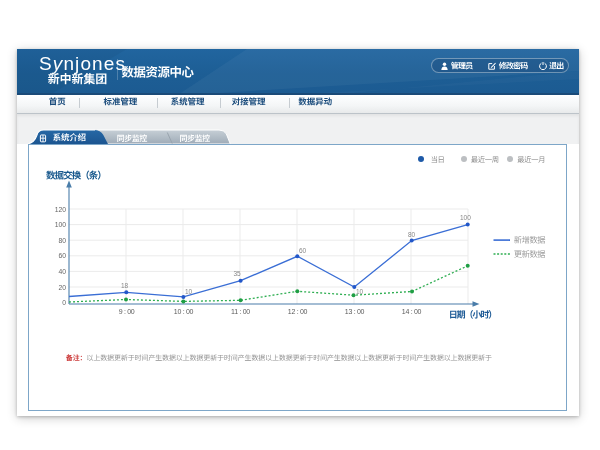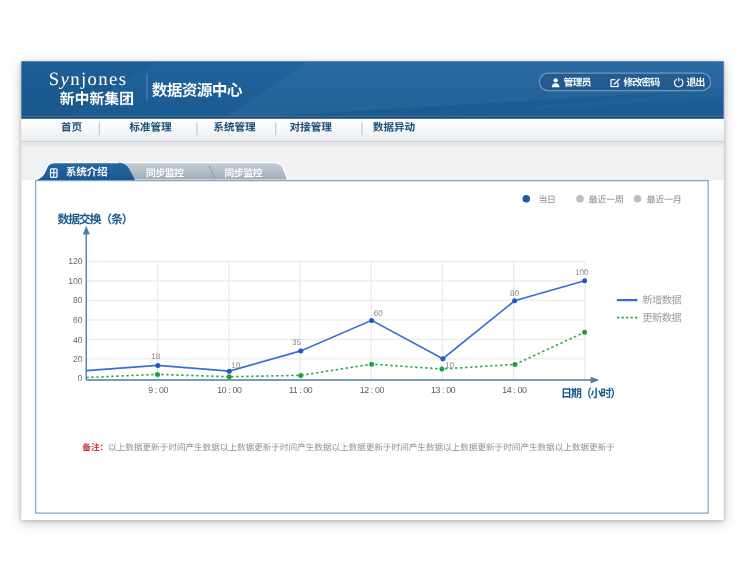--- a/index.html
+++ b/index.html
@@ -2,21 +2,21 @@
 <html><head>
 <meta charset="utf-8">
 <style>
   html,body{margin:0;padding:0;}
   body{width:600px;height:450px;background:#ffffff;font-family:"Liberation Sans",sans-serif;position:relative;overflow:hidden;}
   .card{position:absolute;left:17px;top:49px;width:562px;height:367px;background:#fff;
         box-shadow:0 2px 10px rgba(0,0,0,0.20), 0 1px 3px rgba(0,0,0,0.22);}
   
   .hdr{position:absolute;left:0;top:0;width:562px;height:44px;border-bottom:2.5px solid #1a4a78;background:linear-gradient(180deg,#21659f 0%,#1d5e95 55%,#1c5b92 100%);overflow:hidden;}
   .logo{position:absolute;left:22px;top:8px;color:#fff;}
-  .logo .en{font-size:15px;font-weight:normal;letter-spacing:1.1px;line-height:14px;font-family:Liberation Serif, serif;}
+  .logo .en{font-size:19px;font-weight:normal;letter-spacing:1.1px;line-height:14px;}
   .vsep{position:absolute;left:100px;top:10px;width:1px;height:21px;background:rgba(255,255,255,0.22);}
   .pill{position:absolute;left:414px;top:9px;width:136px;height:13px;border:1px solid rgba(255,255,255,0.36);border-radius:8px;background:rgba(0,0,30,0.10);
         color:#fff;font-size:8px;font-weight:bold;white-space:nowrap;}
   .pill .ic{position:absolute;top:2.6px;}
   
   .nav{position:absolute;left:0;top:46.5px;width:562px;height:17px;background:linear-gradient(180deg,#fdfeff 0%,#f4f6f7 55%,#e8eaeb 100%);border-bottom:1.5px solid #bcc3c9;}
   .nav i{position:absolute;top:2px;width:1px;height:10px;background:#c6ccd1;}
   
   .strip{position:absolute;left:0;top:65px;width:562px;height:29.5px;background:#f0f1f2;box-shadow:inset 0 2px 3px rgba(0,0,0,0.06);}
   .tabs{position:absolute;left:0;top:79.5px;width:562px;height:16px;}

